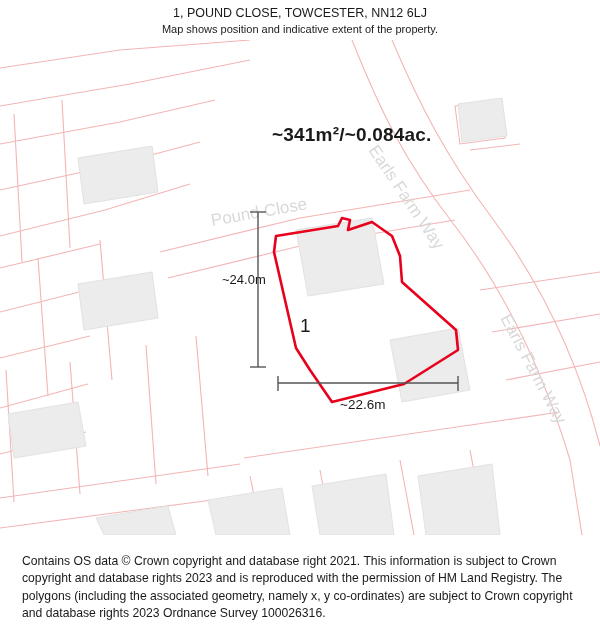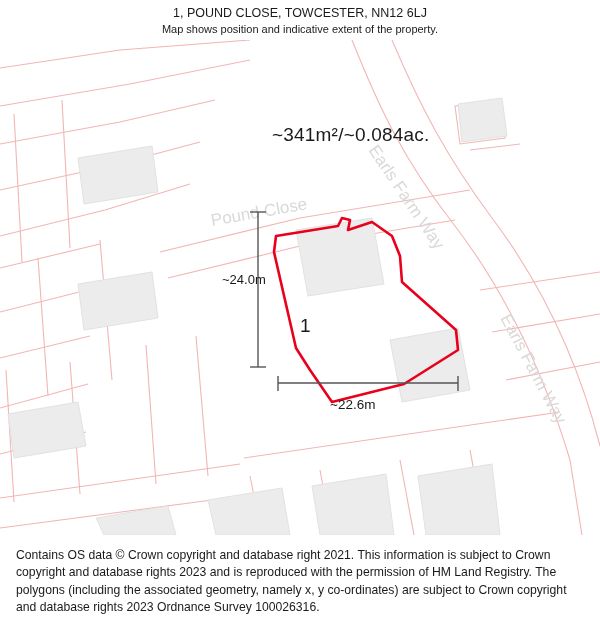--- a/index.html
+++ b/index.html
@@ -51,60 +51,60 @@
   }
   .map-svg {
     display: block;
   }
   
   .area-label {
     position: absolute;
     left: 272px;
     top: 84px;
     font-size: 19px;
-    font-weight: normal;
+    font-weight: bold;
     color: #1a1a1a;
     letter-spacing: 0.2px;
   }
   .plot-number {
     position: absolute;
     left: 300px;
     top: 275px;
     font-size: 19px;
     color: #1a1a1a;
   }
   .dim-vert {
     position: absolute;
     left: 222px;
     top: 232px;
     width: 34px;
     font-size: 13px;
     color: #1a1a1a;
   }
   .dim-horiz {
     position: absolute;
-    left: 330px;
+    left: 340px;
     top: 357px;
     font-size: 13.5px;
     color: #1a1a1a;
   }
   
   .footer {
     position: absolute;
     left: 0;
     top: 535px;
     width: 600px;
     padding: 0 4px;
     box-sizing: border-box;
     font-size: 12.2px;
     line-height: 17.4px;
     color: #1a1a1a;
   }
   .footer p {
-    margin: 12px;
+    margin: 18px;
   }
 </style>
 </head>
 <body>
 
 <div id="page">
 
   <div class="header">
     <div class="title">1, POUND CLOSE, TOWCESTER, NN12 6LJ</div>
     <div class="subtitle">Map shows position and indicative extent of the property.</div>

